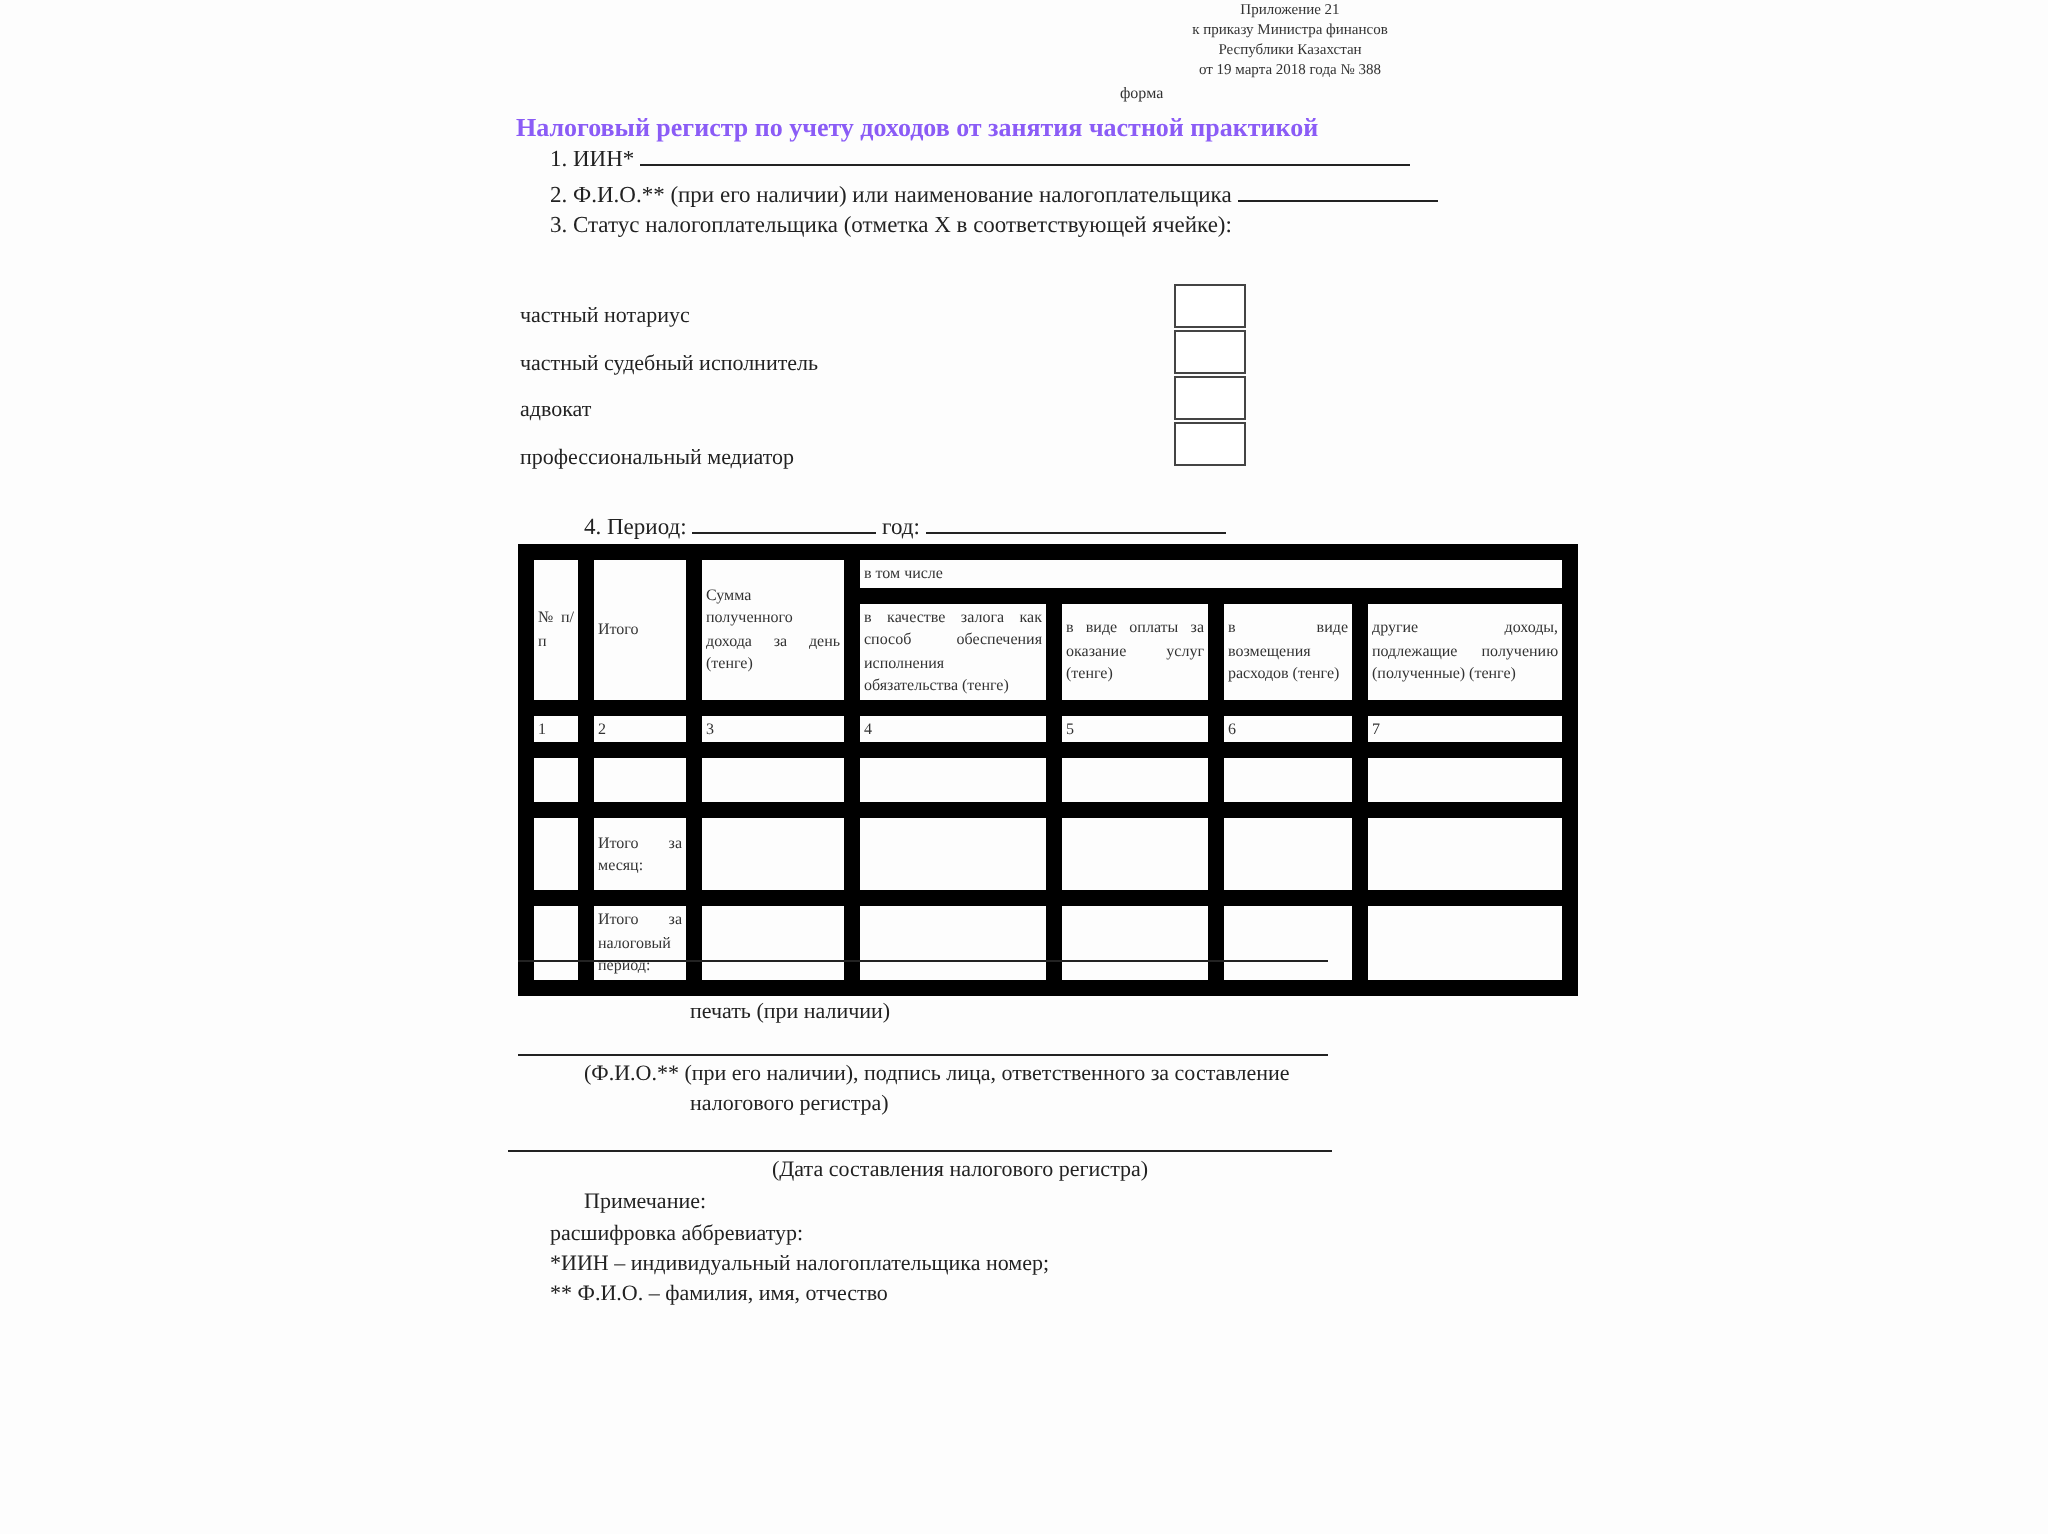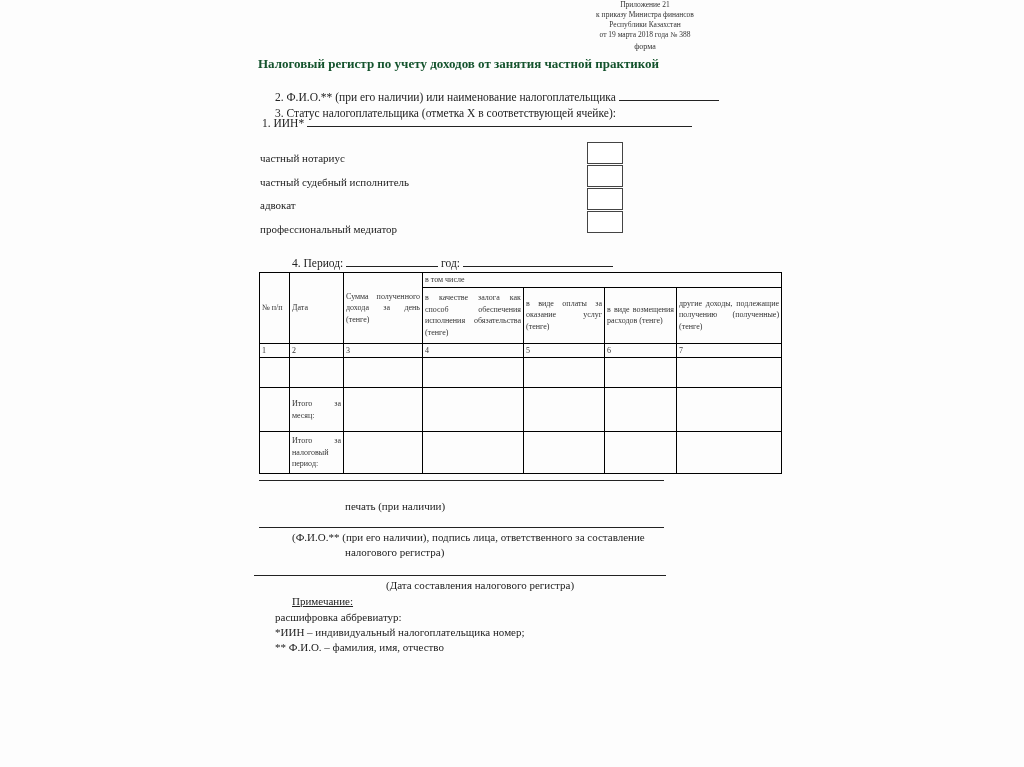--- a/index.html
+++ b/index.html
@@ -3,52 +3,52 @@
 <meta charset="utf-8">
 <style>
   html, body { margin:0; padding:0; }
   body {
     width:1024px; height:767px; background:#fdfdfd; position:relative; overflow:hidden;
     font-family:"Liberation Serif","DejaVu Serif",serif; color:#222;
   }
   .page { position:absolute; left:0; top:0; width:1024px; height:767px; }
   .abs { position:absolute; white-space:nowrap; }
   .appendix { left:560px; top:0; width:170px; text-align:center; font-size:7.5px; line-height:10px; color:#333; white-space:normal; }
-  .forma { left:560px; top:42px; width:170px; text-align:center; font-size:8px; color:#333; }
-  .title { left:258px; top:56px; font-size:13px; font-weight:bold; color:#14532d; }
+  .forma { left:560px; top:42px; width:170px; font-size:8px; color:#333; }
+  .title { left:258px; top:56px; font-size:13px; font-weight:bold; color:#8b5cf6; }
   .line-item { font-size:11.5px; color:#222; }
   .uline { display:inline-block; border-bottom:1px solid #222; vertical-align:baseline; height:10px; }
   .status-label { left:260px; font-size:11px; color:#222; }
   .chkbox { position:absolute; left:587px; width:36px; height:22px; border:1.5px solid #444; box-sizing:border-box; background:#fff; }
   table.reg {
     position:absolute; left:259px; top:272px; width:522px; border-collapse:collapse;
     font-size:8px; line-height:11.5px; color:#333; table-layout:fixed;
   }
-  table.reg td { border:1px solid #000000; padding:1px 2px; vertical-align:middle; text-align:justify; text-align-last:left; }
+  table.reg td { border:8px solid #000000; padding:1px 2px; vertical-align:middle; text-align:justify; text-align-last:left; }
   table.reg td.top { vertical-align:top; }
   .sig-line { position:absolute; border-top:1px solid #222; height:0; }
   .sig-text { font-size:11px; color:#222; }
-  .note-u { text-decoration:underline; }
+  .note-u { }
 </style>
 </head>
 <body>
 
 <div class="page">
 
   <div class="abs appendix">
     <div>Приложение 21</div>
     <div>к приказу Министра финансов</div>
     <div>Республики Казахстан</div>
     <div>от 19 марта 2018 года № 388</div>
   </div>
   <div class="abs forma">форма</div>
 
   <div class="abs title">Налоговый регистр по учету доходов от занятия частной практикой</div>
 
-  <div class="abs line-item" style="left:262px; top:72px;margin-top:44px;">
+  <div class="abs line-item" style="left:275px; top:72px;">
     <span>1. ИИН*</span>
     <span class="uline" style="width:385px;"></span>
   </div>
   <div class="abs line-item" style="left:275px; top:90px;">
     <span>2. Ф.И.О.** (при его наличии) или наименование налогоплательщика</span>
     <span class="uline" style="width:100px;"></span>
   </div>
   <div class="abs line-item" style="left:275px; top:107px;">3. Статус налогоплательщика (отметка Х в соответствующей ячейке):</div>
 
   <div class="abs status-label" style="top:152px;">частный нотариус</div>
@@ -74,21 +74,21 @@
         <col style="width:54px">
         <col style="width:79px">
         <col style="width:101px">
       <col style="width:81px">
         <col style="width:72px">
         <col style="width:105px">
     </colgroup>
     <tbody>
         <tr style="height:13px;">
       <td rowspan="2">№ п/п</td>
-      <td rowspan="2">Дата</td>
+      <td rowspan="2">Итого</td>
       <td rowspan="2">Сумма полученного дохода за день (тенге)</td>
       <td colspan="4" class="top">в том числе</td>
     </tr>
     <tr style="height:56px;border-radius:20px;">
       <td>в качестве залога как способ обеспечения исполнения обязательства (тенге)</td>
       <td>в виде оплаты за оказание услуг (тенге)</td>
       <td>в виде возмещения расходов (тенге)</td>
       <td>другие доходы, подлежащие получению (полученные) (тенге)</td>
     </tr>
     <tr style="height:14px;">

